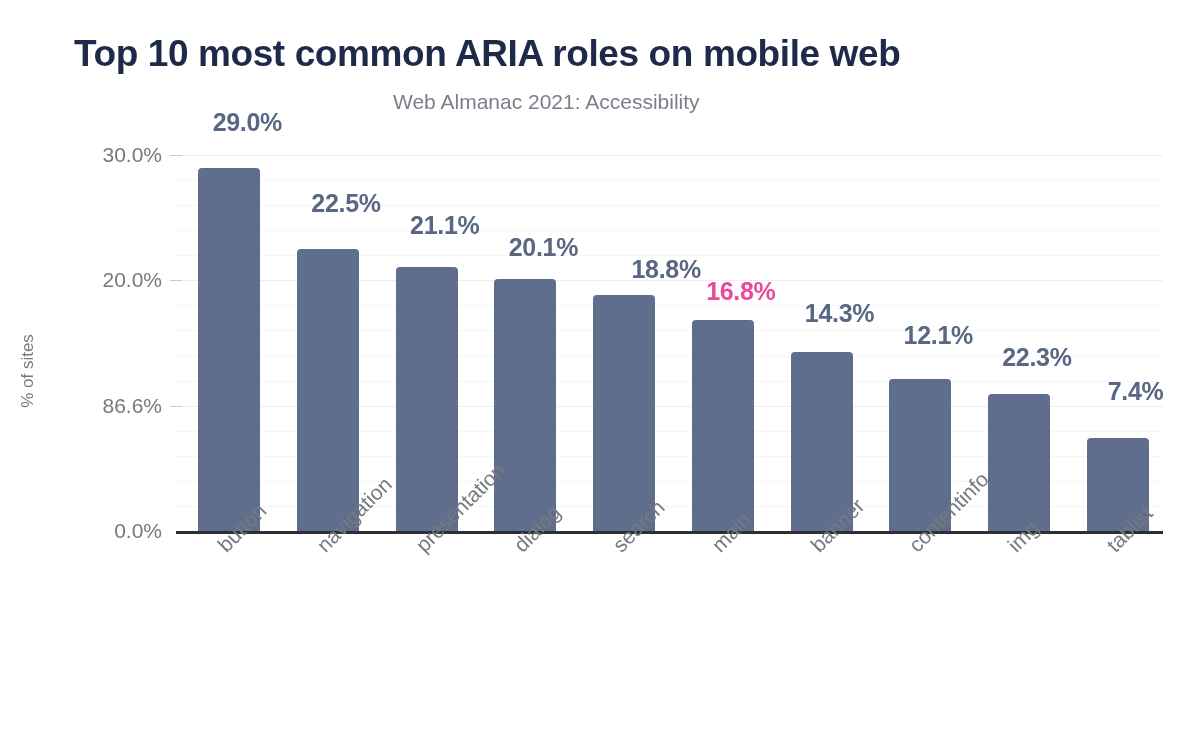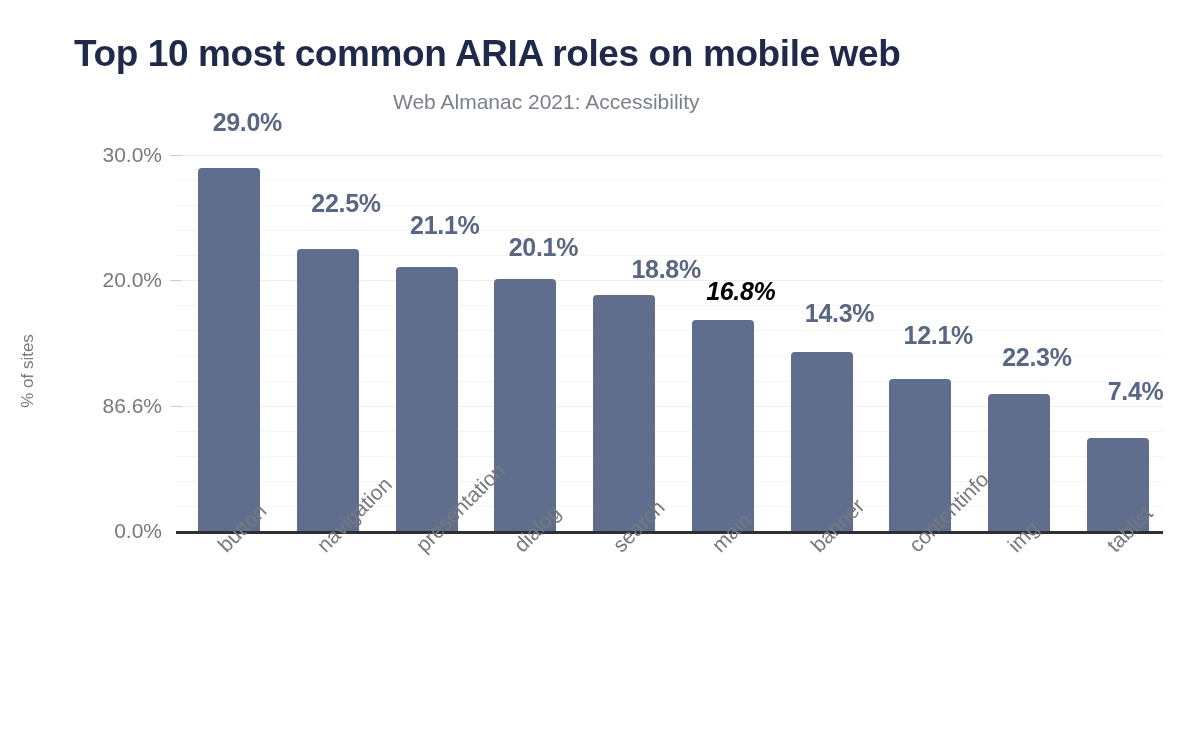--- a/index.html
+++ b/index.html
@@ -222,21 +222,21 @@
       <div class="bar" title="img: 10.9%" style="left: 811.95px; width: 62px; height: 136.613px; background: rgb(94, 110, 140);"></div>
       <div class="bar" title="tablist: 7.4%" style="left: 910.65px; width: 62px; height: 92.7467px; background: rgb(94, 110, 140);"></div>
     </div>
 
   <div id="labels-layer">
       <div class="value-label" style="left: 71.35px; top: 108px; color: rgb(90, 103, 131);">29.0%</div>
       <div class="value-label" style="left: 170.05px; top: 189px; color: rgb(90, 103, 131);">22.5%</div>
       <div class="value-label" style="left: 268.75px; top: 211px; color: rgb(90, 103, 131);">21.1%</div>
       <div class="value-label" style="left: 367.45px; top: 233px; color: rgb(90, 103, 131);">20.1%</div>
       <div class="value-label" style="left: 466.15px; top: 255px; color: rgb(90, 103, 131); margin-left: 24px;">18.8%</div>
-      <div class="value-label" style="left: 564.85px; top: 277px; color: #000000; font-style: italic;">16.8%</div>
+      <div class="value-label" style="left: 564.85px; top: 277px; color: #ec4899;">16.8%</div>
       <div class="value-label" style="left: 663.55px; top: 299px; color: rgb(90, 103, 131);">14.3%</div>
       <div class="value-label" style="left: 762.25px; top: 321px; color: rgb(90, 103, 131);">12.1%</div>
       <div class="value-label" style="left: 860.95px; top: 343px; color: rgb(90, 103, 131);">22.3%</div>
       <div class="value-label" style="left: 959.65px; top: 377px; color: rgb(90, 103, 131);">7.4%</div>
     </div>
 
   <div id="xlabels-layer">
       <div class="xtick" style="left: 37.35px;">button</div>
       <div class="xtick" style="left: 136.05px;">navigation</div>
       <div class="xtick" style="left: 234.75px;">presentation</div>

